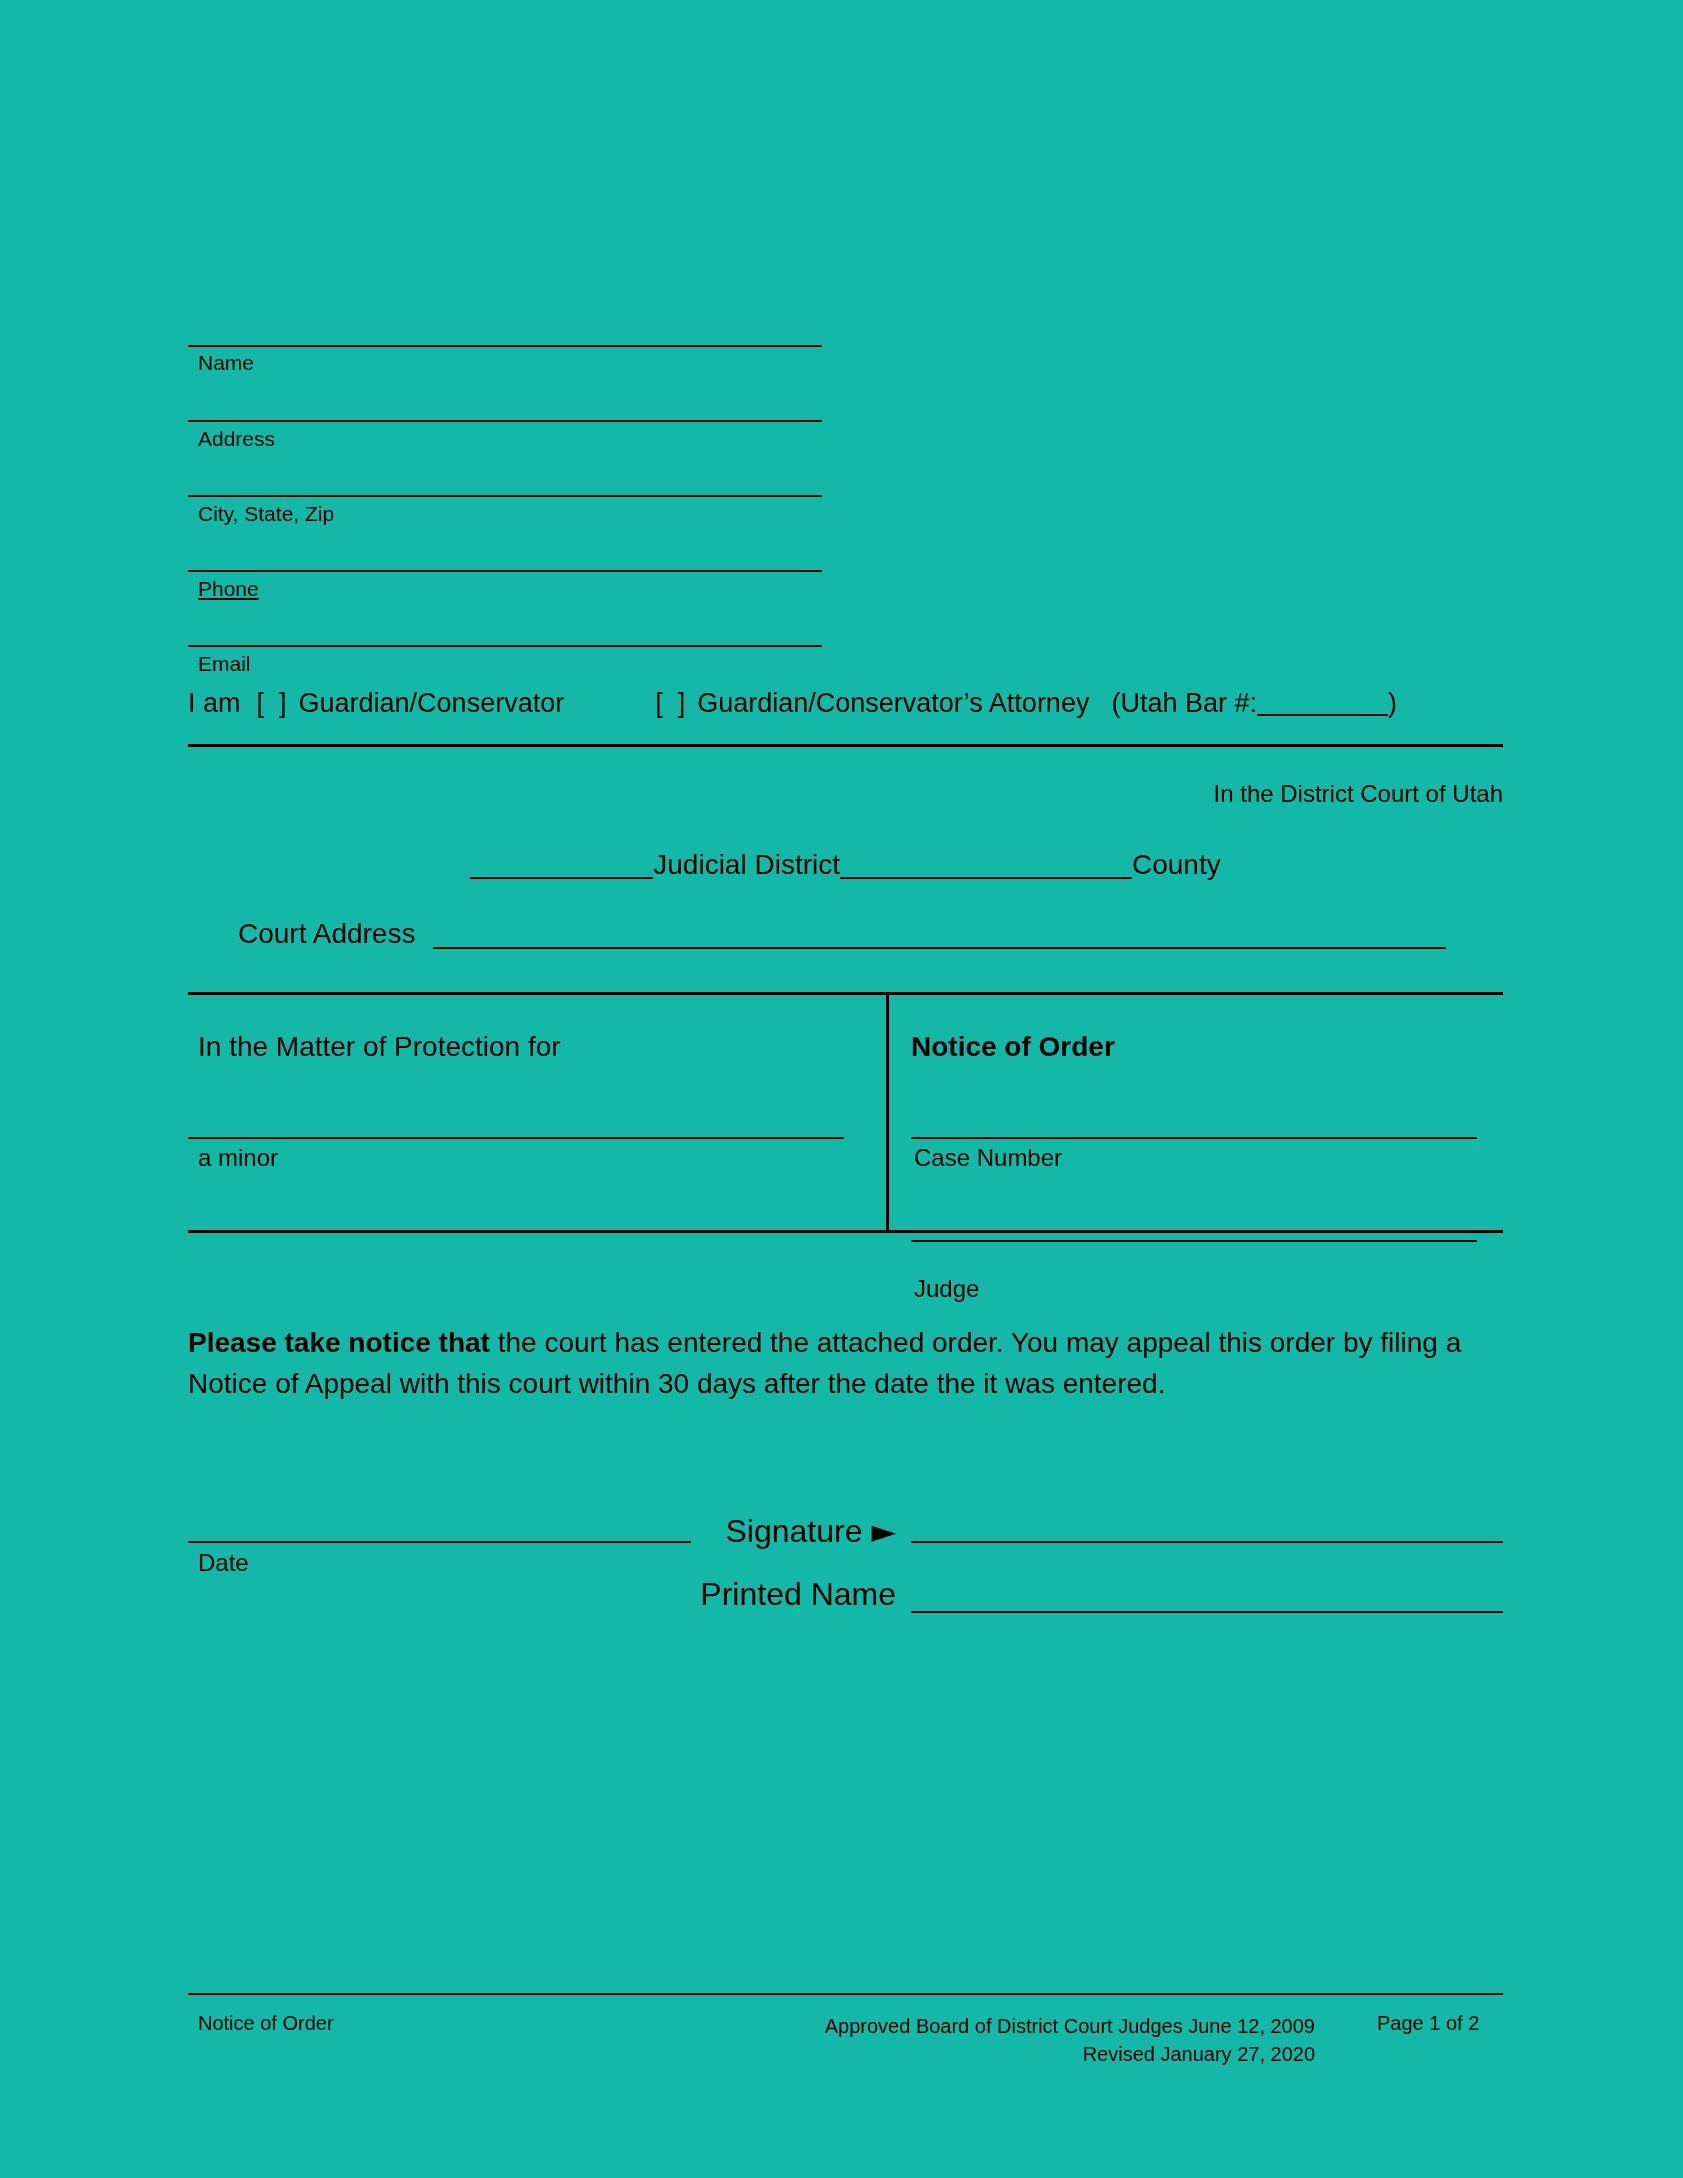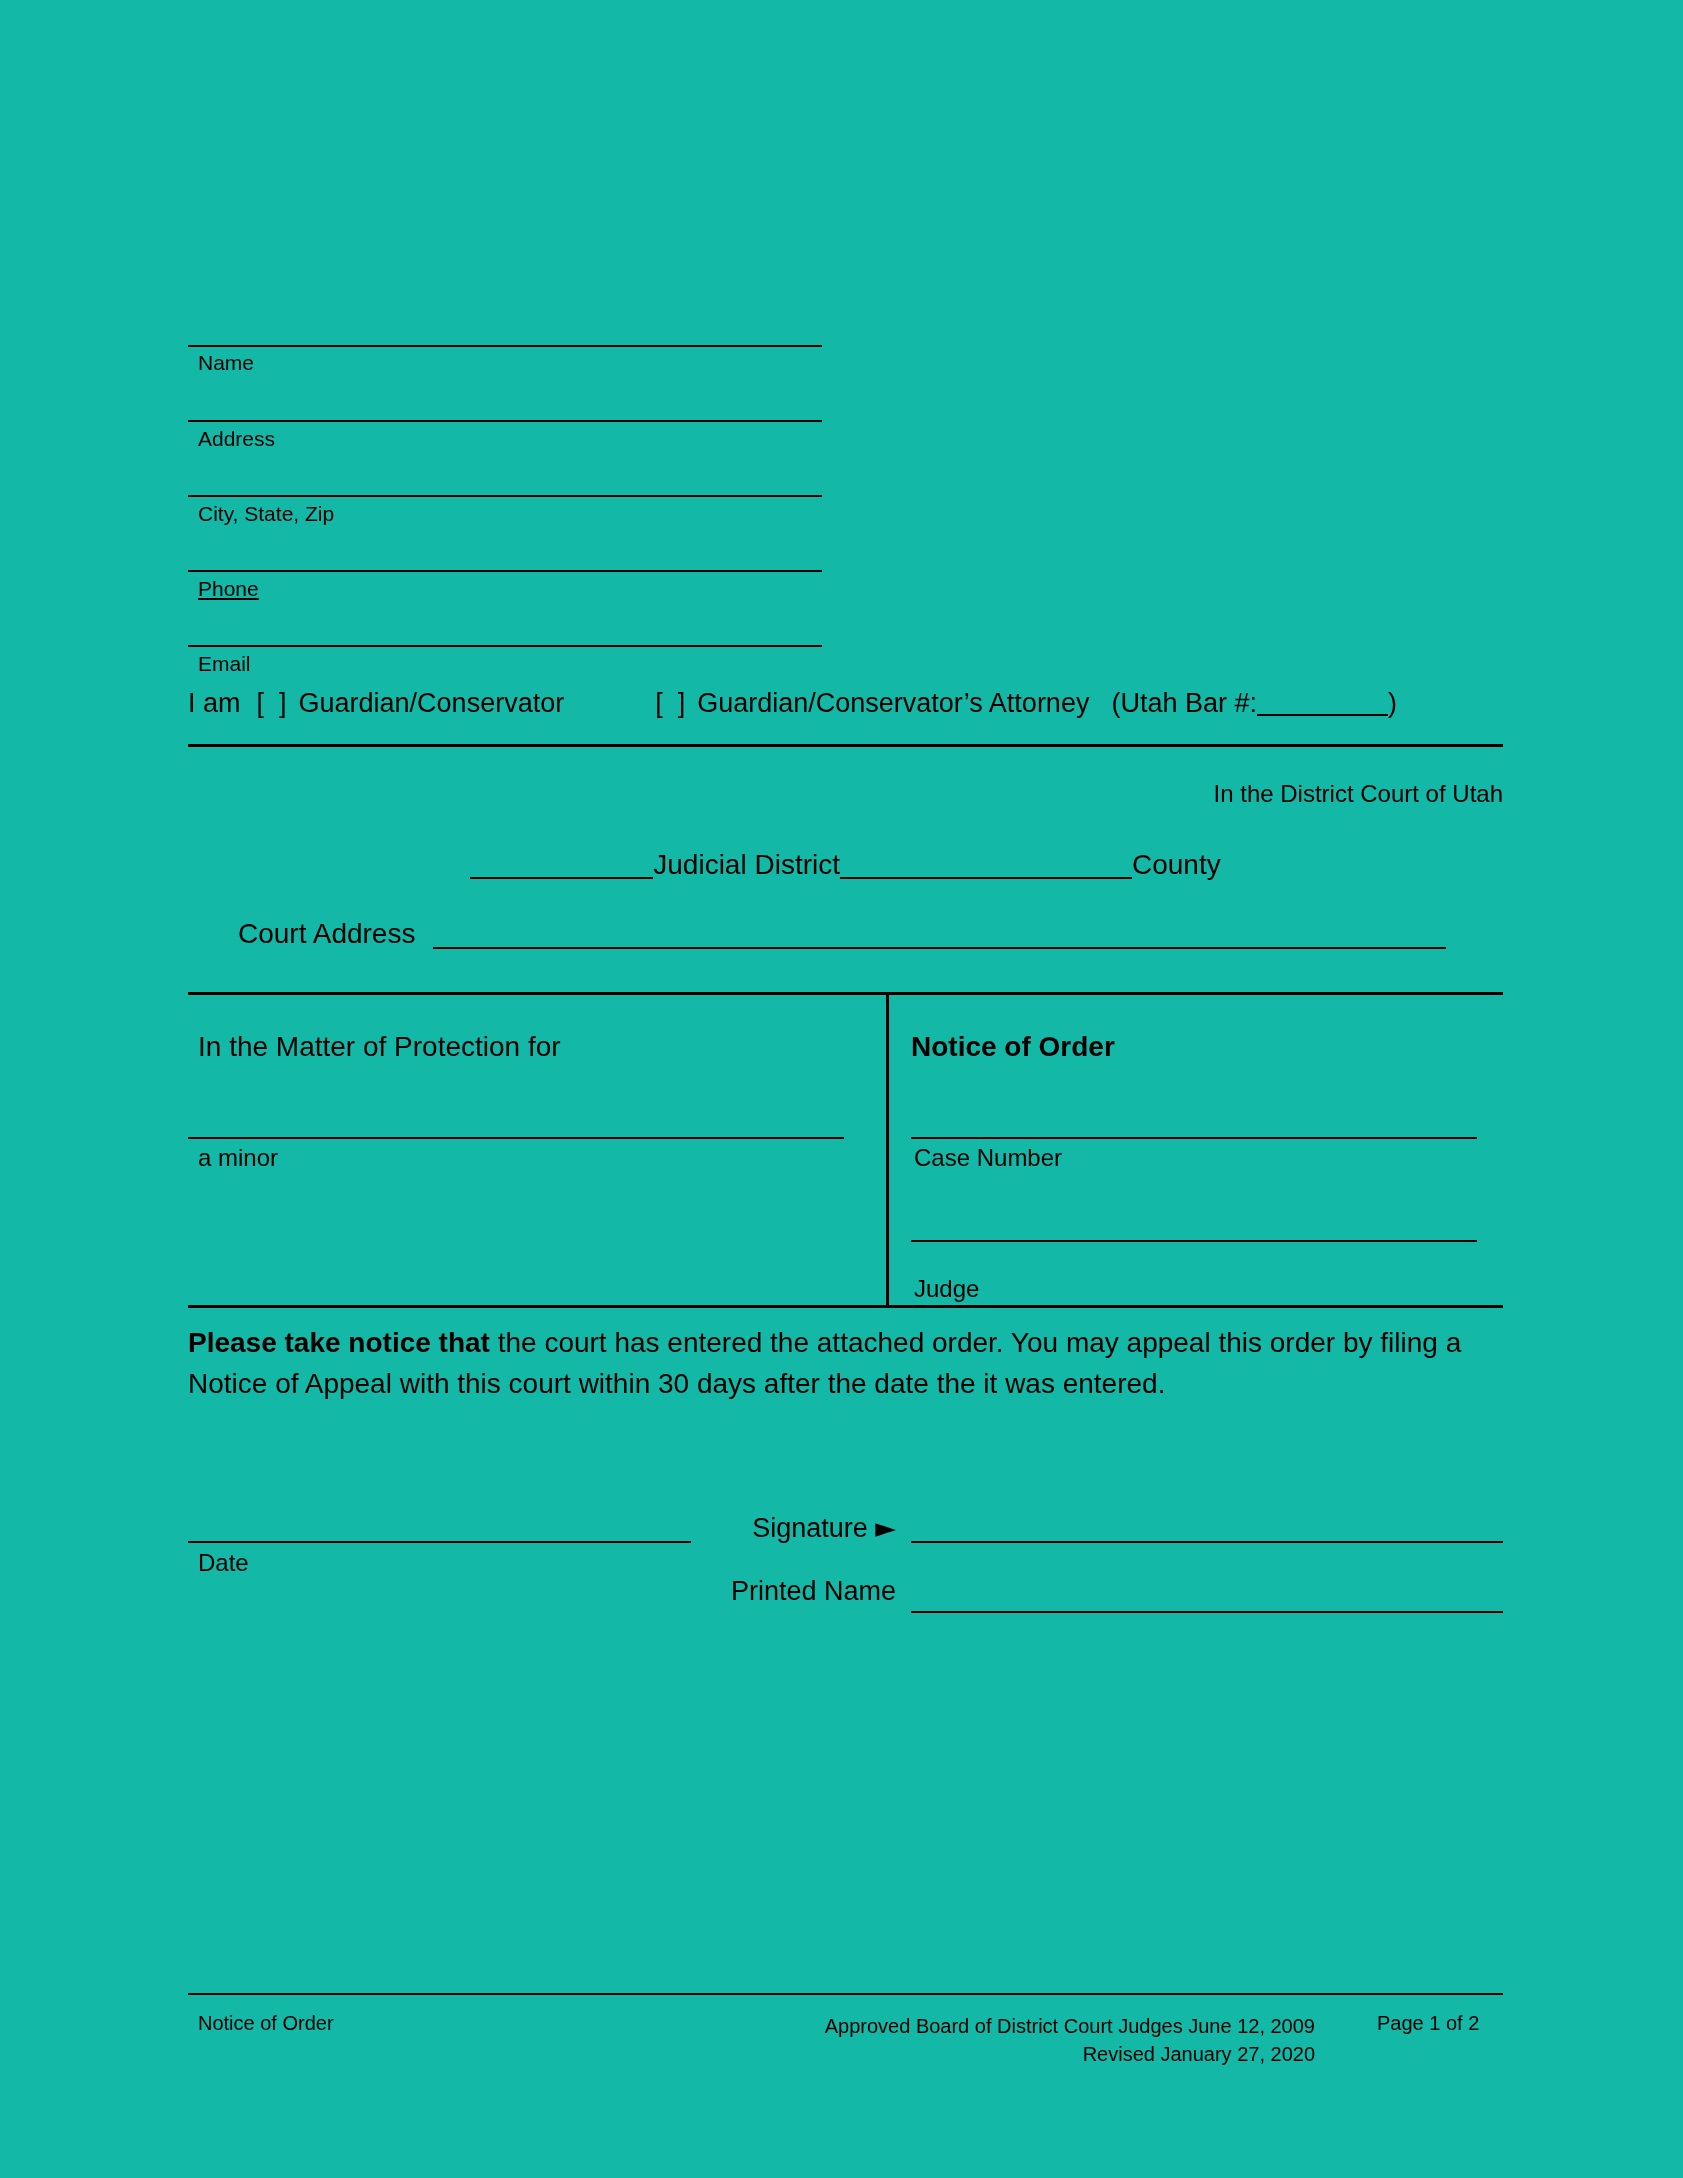--- a/index.html
+++ b/index.html
@@ -23,29 +23,29 @@
   .bar-blank { display: inline-block; width: 131px; height: 26px; border-bottom: 2px solid #000; vertical-align: -4px; }
   .center-text { position: absolute; left: 188px; width: 1315px; text-align: right; font-size: 24px; }
   .judicial-row { position: absolute; left: 188px; width: 1315px; text-align: center; font-size: 28px; }
   .blank { display: inline-block; border-bottom: 2px solid #000; height: 28px; vertical-align: -5px; }
   .w185 { width: 183px; }
   .w295 { width: 292px; }
   .jr-text { margin: 0 0; }
   .court-address-row { position: absolute; top: 919px; left: 238px; width: 1208px; display: flex; font-size: 28px; line-height: 30px; }
   .ca-blank { flex: 1; border-bottom: 2px solid #000; margin-left: 18px; }
   .caption-table {
-    position: absolute; top: 992px; left: 188px; width: 1315px; height: 316px;
+    position: absolute; top: 992px; left: 188px; width: 1315px; height: 241px;
     border-top: 3px solid #000; border-bottom: 3px solid #000;
   }
   .caption-divider { position: absolute; left: 698px; top: 0; height: 100%; border-left: 3px solid #000; }
   .cap-text { position: absolute; font-size: 28px; }
   .cap-label { position: absolute; font-size: 24px; }
   .bold { font-weight: bold; }
   .notice-par { position: absolute; top: 1322px; left: 188px; width: 1321px; font-size: 28px; line-height: 41px; }
-  .sig-label { position: absolute; font-size: 27px; text-align: right; }
+  .sig-label { position: absolute; font-size: 32px; text-align: right; }
   .arrow { font-family: "DejaVu Sans", sans-serif; }
   .small-label { position: absolute; font-size: 24px; }
   .footer-text { position: absolute; font-size: 20px; }
   .footer-center { position: absolute; top: 2012px; right: 368px; text-align: right; font-size: 20px; line-height: 28px; }
 </style>
 </head>
 <body>
 
 <div class="page">
 

